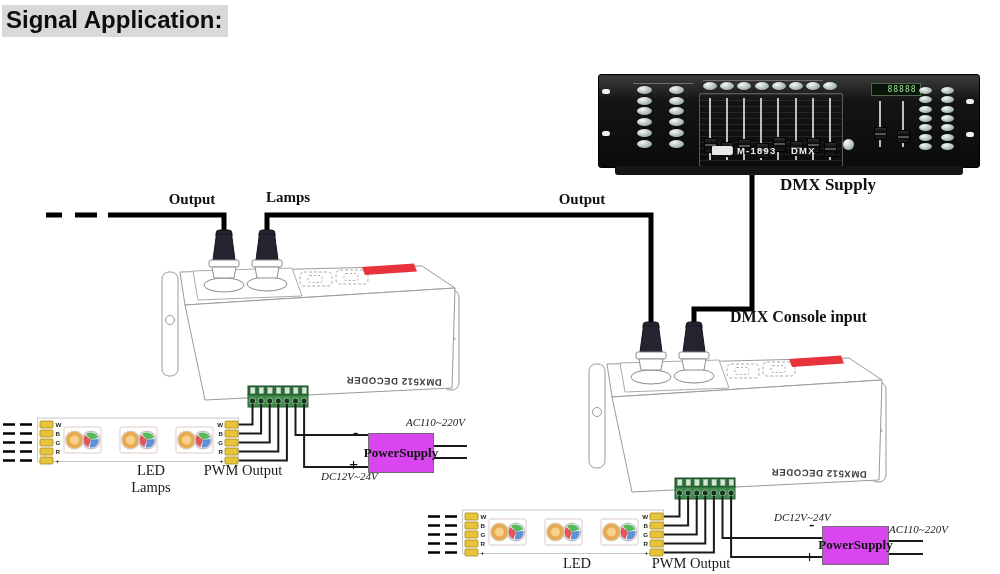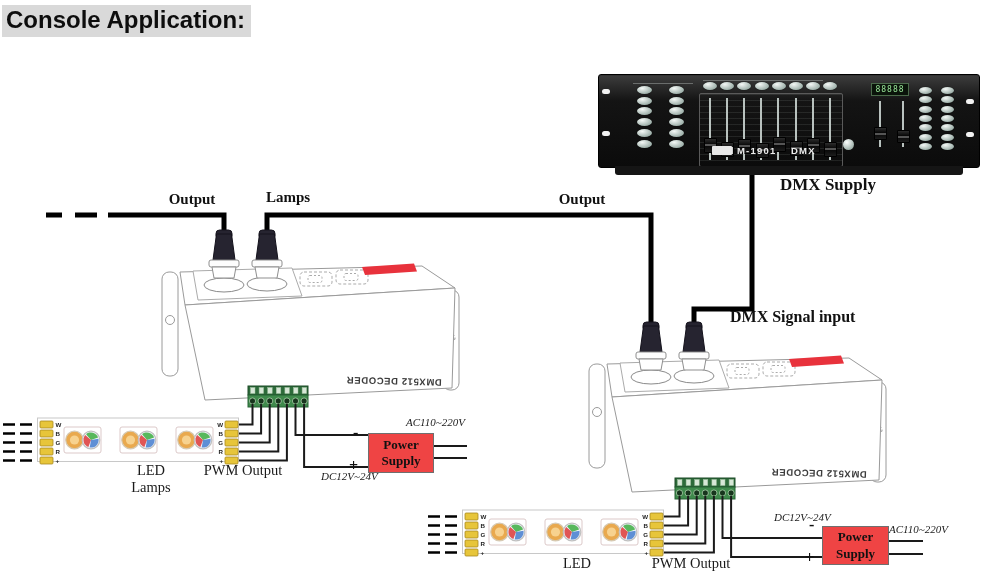--- a/index.html
+++ b/index.html
@@ -17,22 +17,22 @@
   .lbl17{font-size:17px;}
   .lbl14{font-size:14.5px;font-weight:normal;color:#1a1a1a;}
   .lbl12{font-size:11px;font-weight:normal;color:#1a1a1a;font-style:italic;}
   .sign{font-size:16px;font-weight:bold;color:#111;}
   .center{text-align:center;}
   
   .decoder-name{width:104px;text-align:center;transform:rotate(181.5deg);
     font-family:"Liberation Sans", sans-serif;font-weight:bold;font-size:9.5px;
     letter-spacing:.6px;color:#3c3c3c;}
   
-  .psu{background:#ef4444;border:1.5px solid #6f6f6f;color:#111;
-       display:flex;flex-direction:column;align-items:center;justify-content:center;
+  .psu{background:#d946ef;border:1.5px solid #6f6f6f;color:#111;
+       display:flex;align-items:center;justify-content:center;
        font-weight:bold;font-size:13px;line-height:1.25;}
   
   #console{left:598px;top:74px;width:380px;height:92px;border-radius:3px;
     background:linear-gradient(180deg,#3d3d3d 0%,#141414 28%,#0b0b0b 100%);
     border:1px solid #000;box-shadow:0 1px 0 #333 inset;}
   #console-base{left:615px;top:166px;width:348px;height:9px;background:#151515;
     border-radius:0 0 3px 3px;}
   .ear-slot{position:absolute;width:8px;height:5px;background:#f2f2f2;border-radius:2.5px;}
   .c-btn{position:absolute;border-radius:50%;
     background:radial-gradient(ellipse at 35% 30%, #f4f8f6, #9fb1ab 70%, #76867f);
@@ -41,21 +41,21 @@
     border:1px solid #5a5a5a;border-radius:2px;
     background:repeating-linear-gradient(180deg, rgba(160,170,165,.14) 0 1px, transparent 1px 6px);}
   .c-track{position:absolute;width:2px;background:#b9c2bf;}
   .c-knob{position:absolute;width:11px;height:13px;background:linear-gradient(180deg,#2c2c2c,#050505 45%,#1c1c1c);
     border:1px solid #000;border-radius:1px;}
   .c-knob::after{content:"";position:absolute;left:0;right:0;top:5px;height:1.5px;background:#555;}
   .c-round{position:absolute;border-radius:50%;
     background:radial-gradient(circle at 35% 30%, #fbfdfc, #a9bab4 65%, #7d8d86);}
   .c-display{position:absolute;left:272px;top:8px;width:36px;height:11px;background:#0a140a;
     border:1px solid #4a6a4a;color:#9ae89a;font-family:"DejaVu Sans Mono", monospace;
-    font-size:8px;line-height:11px;text-align:center;letter-spacing:1px;}
+    font-size:8px;line-height:11px;text-align:center;letter-spacing:1px;padding-left:12px;}
   .c-logo{position:absolute;left:113px;top:71px;width:20px;height:9px;background:#e8e8e8;
     border-radius:1px;box-shadow:2px 0 0 -1px #cfcfcf;}
   .c-model,.c-brand{position:absolute;top:70px;color:#ececec;
     font-family:"Liberation Sans", sans-serif;font-weight:bold;font-size:9.5px;letter-spacing:1.2px;}
   .c-model{left:138px;} .c-brand{left:192px;}
   .c-lightline{position:absolute;height:1px;background:#8a8f8d;opacity:.65;}
 </style>
 </head>
 <body>
 
@@ -236,21 +236,21 @@
         <div class="c-knob" style="left: 72.8px; top: 43px; width: 11px; height: 13px;"></div>
         <div class="c-track" style="left: 94.5px; top: 4px; width: 2px; height: 62px;"></div>
         <div class="c-knob" style="left: 90px; top: 47px; width: 11px; height: 13px;"></div>
         <div class="c-track" style="left: 111.7px; top: 4px; width: 2px; height: 62px;"></div>
         <div class="c-knob" style="left: 107.2px; top: 44px; width: 11px; height: 13px;"></div>
         <div class="c-track" style="left: 128.9px; top: 4px; width: 2px; height: 62px;"></div>
         <div class="c-knob" style="left: 124.4px; top: 48px; width: 11px; height: 13px;"></div>
       </div>
     <div class="c-display">88888</div>
     <div class="c-logo"></div>
-    <div class="c-model">M-1901</div>
+    <div class="c-model">M-1893</div>
     <div class="c-brand">DMX</div>
   <div class="c-btn" style="left: 38px; top: 11px; width: 15px; height: 8px;"></div>
       <div class="c-btn" style="left: 70px; top: 11px; width: 15px; height: 8px;"></div>
       <div class="c-btn" style="left: 38px; top: 21.7px; width: 15px; height: 8px;"></div>
       <div class="c-btn" style="left: 70px; top: 21.7px; width: 15px; height: 8px;"></div>
       <div class="c-btn" style="left: 38px; top: 32.4px; width: 15px; height: 8px;"></div>
       <div class="c-btn" style="left: 70px; top: 32.4px; width: 15px; height: 8px;"></div>
       <div class="c-btn" style="left: 38px; top: 43.1px; width: 15px; height: 8px;"></div>
       <div class="c-btn" style="left: 70px; top: 43.1px; width: 15px; height: 8px;"></div>
       <div class="c-btn" style="left: 38px; top: 53.8px; width: 15px; height: 8px;"></div>
@@ -289,27 +289,27 @@
 
   <div class="abs psu" style="left:368px;top:433px;width:64px;height:38px;">
     <span>Power</span>
     <span>Supply</span>
   </div>
   <div class="abs psu" style="left:822px;top:526px;width:65px;height:37px;">
     <span>Power</span>
     <span>Supply</span>
   </div>
 
-  <div id="title" class="abs">Console Application:</div>
+  <div id="title" class="abs">Signal Application:</div>
 
   <div class="abs lbl lbl15 center" style="left:158px;top:191px;width:68px;">Output</div>
   <div class="abs lbl lbl15 center" style="left:258px;top:189px;width:60px;">Lamps</div>
   <div class="abs lbl lbl15 center" style="left:548px;top:191px;width:68px;">Output</div>
   <div class="abs lbl lbl17 center" style="left:748px;top:175px;width:160px;">DMX Supply</div>
-  <div class="abs lbl lbl16" style="left:730px;top:308px;">DMX Signal input</div>
+  <div class="abs lbl lbl16" style="left:730px;top:308px;">DMX Console input</div>
 
   <div class="abs decoder-name" style="left:342px;top:376px;">DMX512 DECODER</div>
   <div class="abs decoder-name" style="left:767px;top:468px;">DMX512 DECODER</div>
 
   <div class="abs lbl14 center" style="left:116px;top:462px;width:70px;">LED Lamps</div>
   <div class="abs lbl14 center" style="left:202px;top:462px;width:82px;">PWM Output</div>
   <div class="abs lbl14 center" style="left:542px;top:555px;width:70px;">LED Lamps</div>
   <div class="abs lbl14 center" style="left:650px;top:555px;width:82px;">PWM Output</div>
 
   <div class="abs lbl12" style="left:406px;top:416px;">AC110~220V</div>

